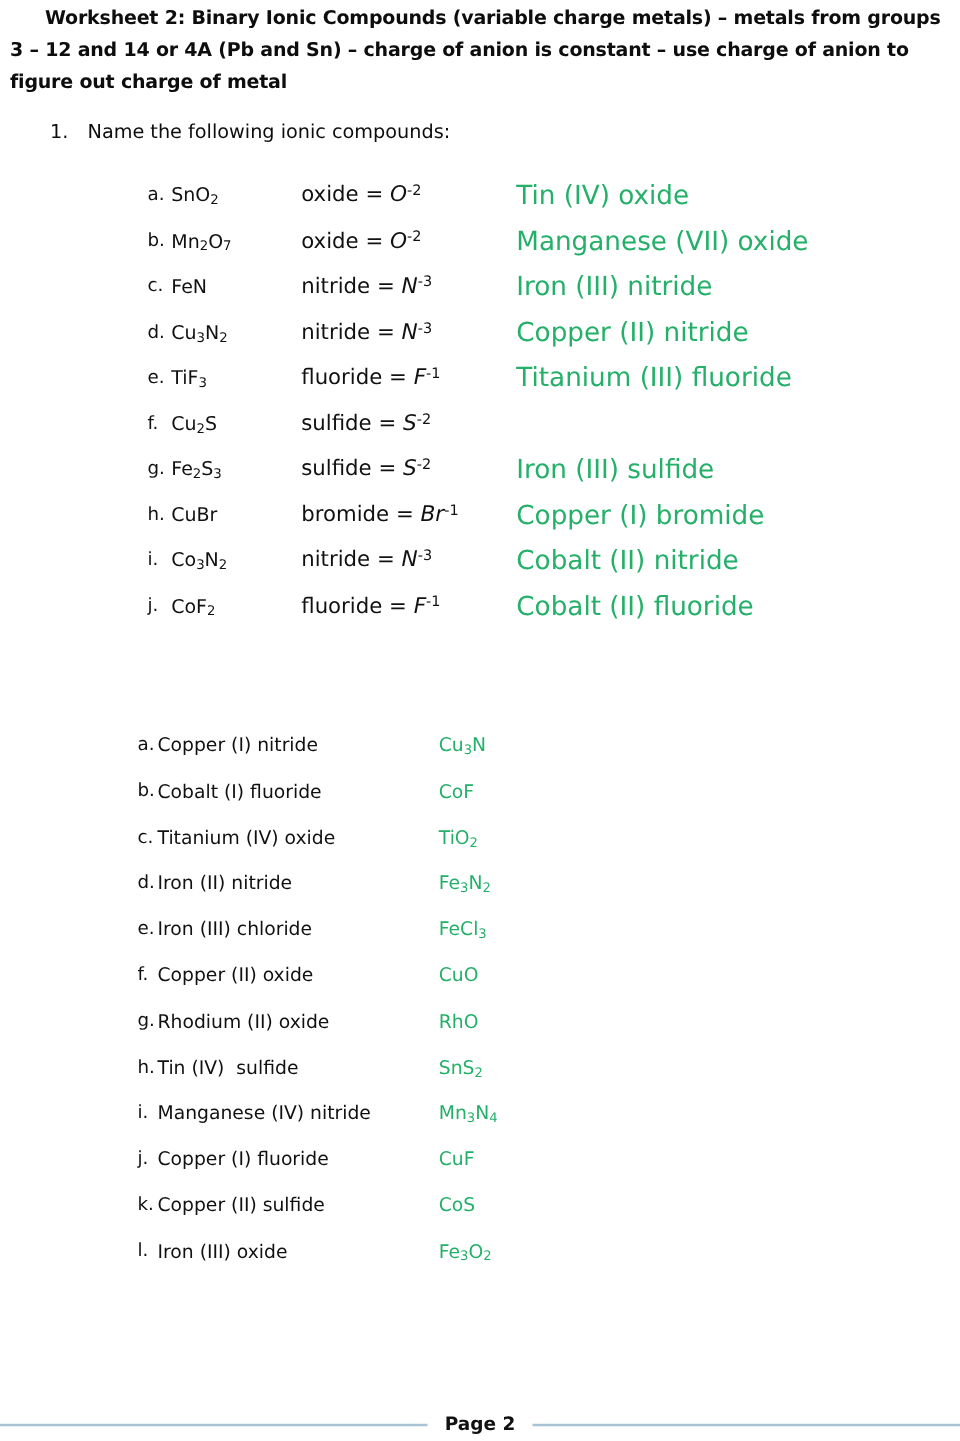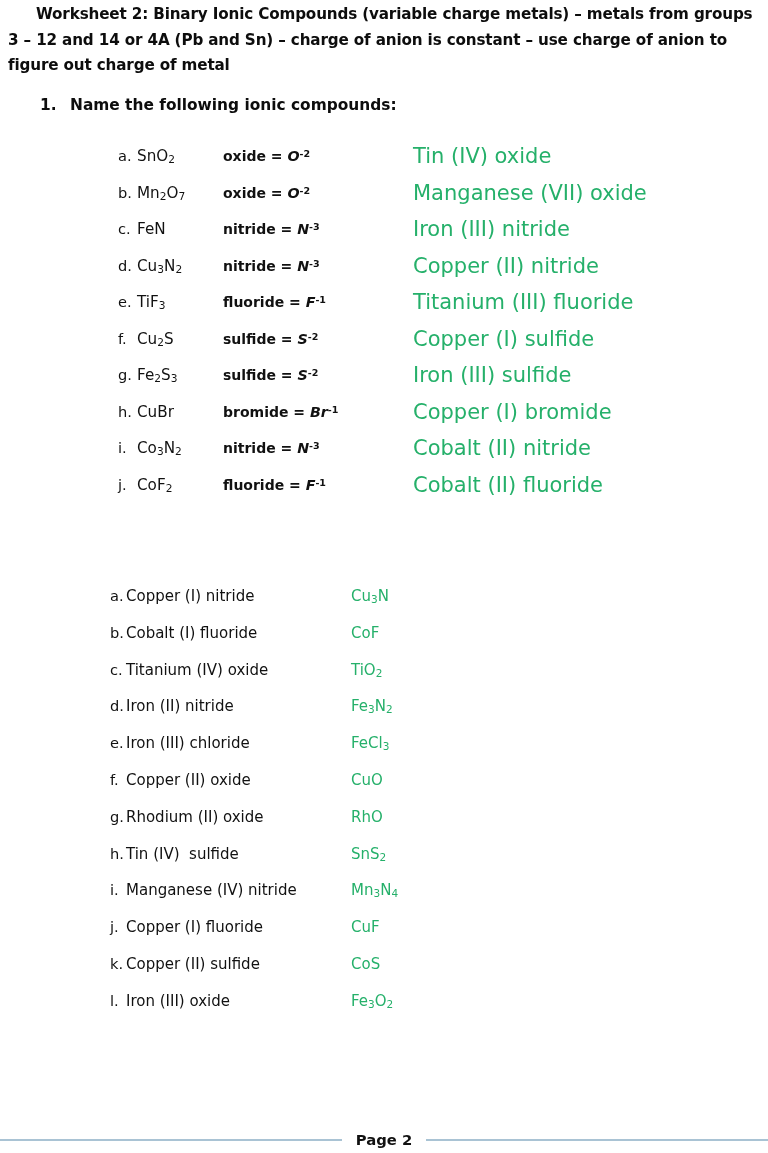--- a/index.html
+++ b/index.html
@@ -35,21 +35,21 @@
     line-height: 25.5px;
     letter-spacing: -0.15px;
     text-indent: 28px;
     color: #0d0d0d;
   }
 
   
   .q-heading {
     position: absolute;
     font-size: 15.4px;
-    font-weight: bold;
+    font-weight: normal;
     color: #0d0d0d;
     white-space: nowrap;
   }
   .q-heading .q-num {
     display: inline-block;
     width: 30px;
   }
   #q1-heading { left: 40px; top: 96px; }
   #q2-heading { left: 42px; top: 535px; }
 
@@ -71,21 +71,21 @@
   .cell {
     position: absolute;
     top: 0;
     line-height: 28px;
     white-space: pre;
   }
 
   
   .q1 .c-letter   { left: 118px; font-size: 14.6px; }
   .q1 .c-formula  { left: 137px; font-size: 15.2px; }
-  .q1 .c-anion    { left: 223px; font-size: 14px; font-weight: bold; }
+  .q1 .c-anion    { left: 241px; font-size: 17px; }
   .q1 .c-answer   { left: 413px; font-size: 21px; color: #25b06a; }
 
   
   .q2 .c-letter   { left: 110px; font-size: 14.6px; }
   .q2 .c-name     { left: 126px; font-size: 15.0px; }
   .q2 .c-answer   { left: 351px; font-size: 15.0px; color: #25b06a; }
 
   .cell sub {
     font-size: 0.70em;
     vertical-align: -0.22em;
@@ -165,21 +165,20 @@
       <div class="row" style="top: 288px;">
         <span class="cell c-letter">e.</span>
         <span class="cell c-formula">TiF<sub>3</sub></span>
         <span class="cell c-anion">fluoride = <span class="ion-sym">F</span><sup>-1</sup></span>
         <span class="cell c-answer">Titanium (III) fluoride</span>
       </div>
       <div class="row" style="top: 324.5px;">
         <span class="cell c-letter">f.</span>
         <span class="cell c-formula">Cu<sub>2</sub>S</span>
         <span class="cell c-anion">sulfide = <span class="ion-sym">S</span><sup>-2</sup></span>
-        <span class="cell c-answer">Copper (I) sulfide</span>
       </div>
       <div class="row" style="top: 361px;">
         <span class="cell c-letter">g.</span>
         <span class="cell c-formula">Fe<sub>2</sub>S<sub>3</sub></span>
         <span class="cell c-anion">sulfide = <span class="ion-sym">S</span><sup>-2</sup></span>
         <span class="cell c-answer">Iron (III) sulfide</span>
       </div>
       <div class="row" style="top: 397.5px;">
         <span class="cell c-letter">h.</span>
         <span class="cell c-formula">CuBr</span>

